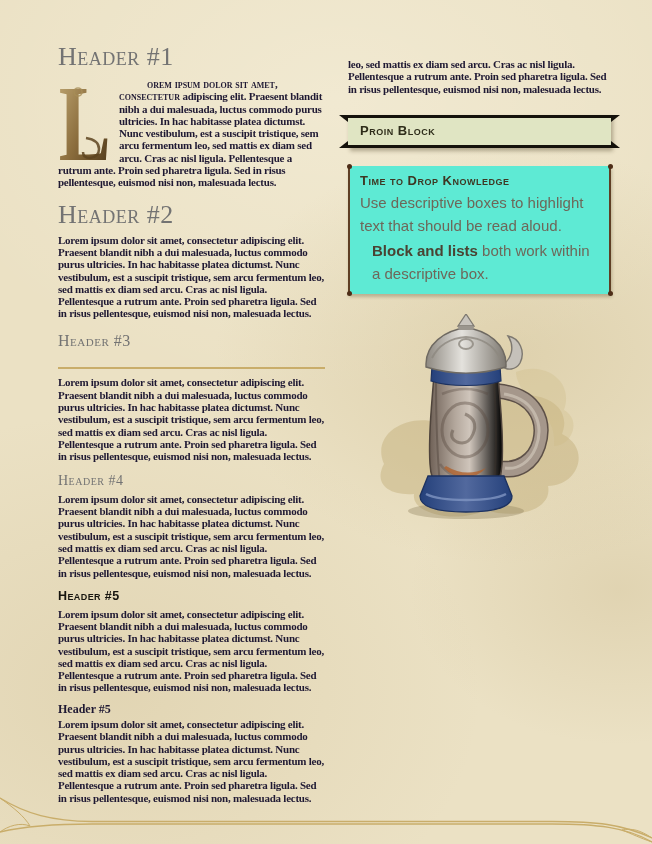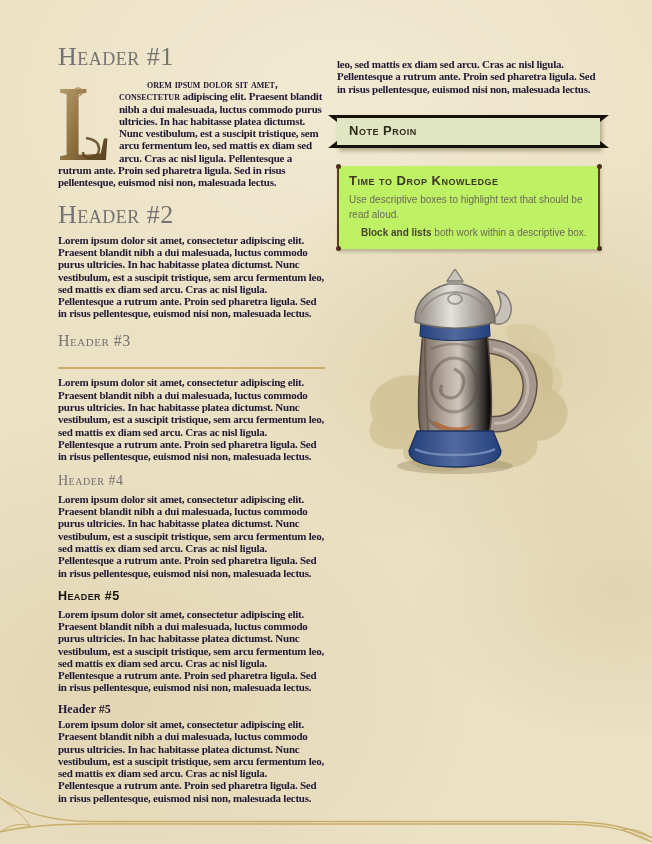--- a/index.html
+++ b/index.html
@@ -7,21 +7,21 @@
     width:652px;height:844px;position:relative;overflow:hidden;
     background:
       radial-gradient(ellipse 420px 300px at 78% 42%, rgba(193,172,120,0.30), transparent 70%),
       radial-gradient(ellipse 520px 400px at 18% 82%, rgba(196,176,128,0.24), transparent 70%),
       radial-gradient(ellipse 600px 420px at 52% 12%, rgba(255,252,240,0.30), transparent 70%),
       radial-gradient(ellipse 300px 220px at 95% 70%, rgba(186,164,112,0.22), transparent 70%),
       #EBE1C4;
     font-family:"Liberation Serif", serif;
   }
   .col-left{position:absolute;left:58px;top:44px;width:267px;height:764px;overflow:hidden;}
-  .col-right{position:absolute;left:337px;top:58px;width:263px;}
+  .col-right{position:absolute;left:348px;top:58px;width:263px;}
 
   h1,h2,h3,h4,h5,h6{font-weight:normal;}
   .hx{font-family:"Liberation Serif",serif;color:#737373;font-variant:small-caps;letter-spacing:.5px;}
   h1.hx{font-size:26px;line-height:1;margin:0 0 8px;}
   h2.hx{font-size:26px;line-height:1;margin:13px 0 6px;}
   h3.hx{font-size:16px;line-height:1.1;margin:12px 0 7px;padding-bottom:18px;border-bottom:2px solid #C9AD6A;}
   h4.hx{font-size:14px;line-height:1.1;margin:11px 0 4px;}
   h5.h5x{font-family:"Liberation Sans",sans-serif;font-weight:bold;font-variant:small-caps;
         font-size:12.5px;letter-spacing:.4px;color:#17150f;margin:11px 0 4px;line-height:1.1;}
   h6.h6x{font-family:"Liberation Serif",serif;font-weight:bold;font-size:12px;color:#1f1933;
@@ -40,29 +40,29 @@
   .wing{position:absolute;width:0;height:0;}
   .wing.tl{left:-9px;top:-3px;border-top:7px solid #15120b;border-left:9px solid transparent;}
   .wing.tr{right:-9px;top:-3px;border-top:7px solid #15120b;border-right:9px solid transparent;}
   .wing.bl{left:-9px;bottom:-3px;border-bottom:7px solid #15120b;border-left:9px solid transparent;}
   .wing.br{right:-9px;bottom:-3px;border-bottom:7px solid #15120b;border-right:9px solid transparent;}
   .note-title{font-family:"Liberation Sans",sans-serif;font-weight:bold;font-variant:small-caps;
               font-size:13px;letter-spacing:.5px;color:#2e2d1a;line-height:1.2;}
   .note-body{font-family:"Liberation Sans",sans-serif;font-size:11px;color:#8a8476;margin-top:2px;}
 
   
-  .desc{position:relative;margin:18px 0 0;background:#bef264;
+  .desc{position:relative;margin:18px 0 0;background:#5eead4;
         border-left:2px solid #5f3f24;border-right:2px solid #5f3f24;
         padding:7px 10px 9px;box-shadow:1px 3px 3px rgba(60,50,20,.25);}
   .dot{position:absolute;width:5px;height:5px;background:#4e2e18;border-radius:50%;}
   .dot.tl{left:-3.5px;top:-2px;} .dot.tr{right:-3.5px;top:-2px;}
   .dot.bl{left:-3.5px;bottom:-2px;} .dot.br{right:-3.5px;bottom:-2px;}
   .desc-title{font-family:"Liberation Sans",sans-serif;font-weight:bold;font-variant:small-caps;
               font-size:13px;letter-spacing:.5px;color:#3e3723;line-height:1.2;}
-  .desc-body{font-family:"Liberation Sans",sans-serif;font-size:10px;color:#6e6759;line-height:1.5;margin-top:3px;}
+  .desc-body{font-family:"Liberation Sans",sans-serif;font-size:15px;color:#6e6759;line-height:1.5;margin-top:3px;}
   .desc-line2{padding-left:12px;}
   .bold-lead{font-weight:bold;color:#4a4333;}
 
   .stein{margin:20px auto 0;width:228px;height:208px;}
 
   .footer-flourish{position:absolute;left:0;top:782px;width:652px;height:62px;}
 </style>
 </head>
 <body>
 
@@ -103,21 +103,21 @@
 </div>
 
 <div class="col-right">
   <p class="body">leo, sed mattis ex diam sed arcu. Cras ac nisl ligula. Pellentesque a rutrum ante. Proin sed pharetra ligula. Sed in risus pellentesque, euismod nisi non, malesuada lectus.</p>
 
   <div class="note">
     <span class="wing tl"></span>
     <span class="wing tr"></span>
     <span class="wing bl"></span>
     <span class="wing br"></span>
-    <div class="note-title">Note Proin</div>
+    <div class="note-title">Proin Block</div>
   </div>
 
   <div class="desc">
     <span class="dot tl"></span>
     <span class="dot tr"></span>
     <span class="dot bl"></span>
     <span class="dot br"></span>
     <div class="desc-title">Time to Drop Knowledge</div>
     <div class="desc-body">Use descriptive boxes to highlight text that should be read aloud.</div>
     <div class="desc-body desc-line2"><span class="bold-lead">Block and lists</span><span> both work within a descriptive box.</span></div>

